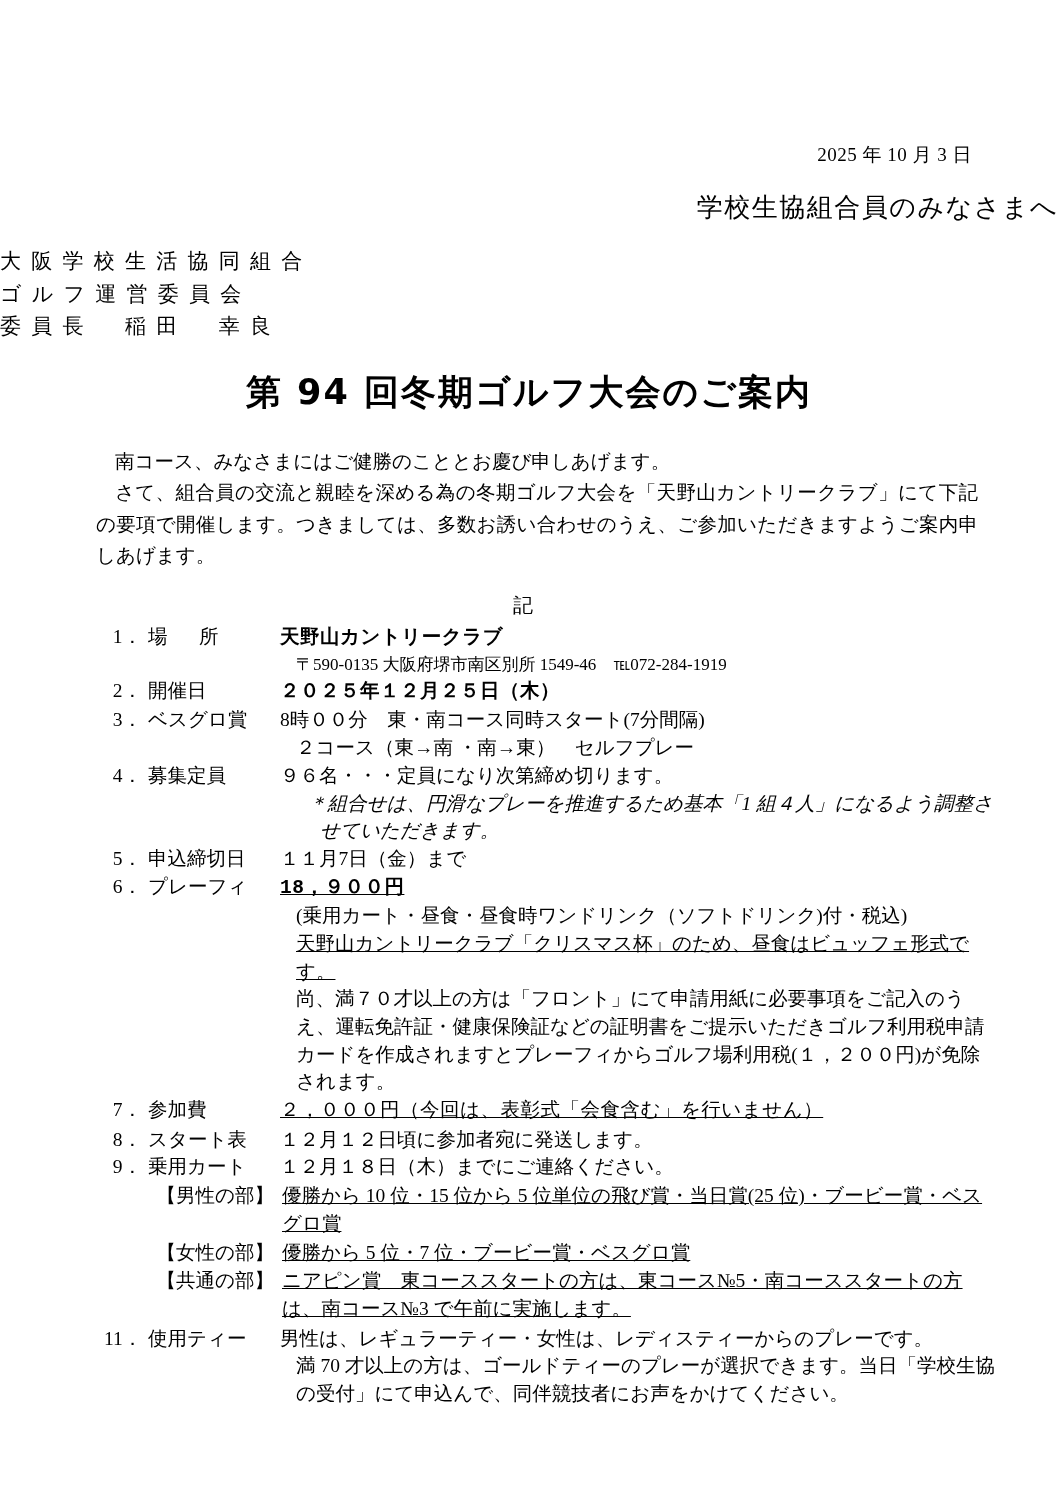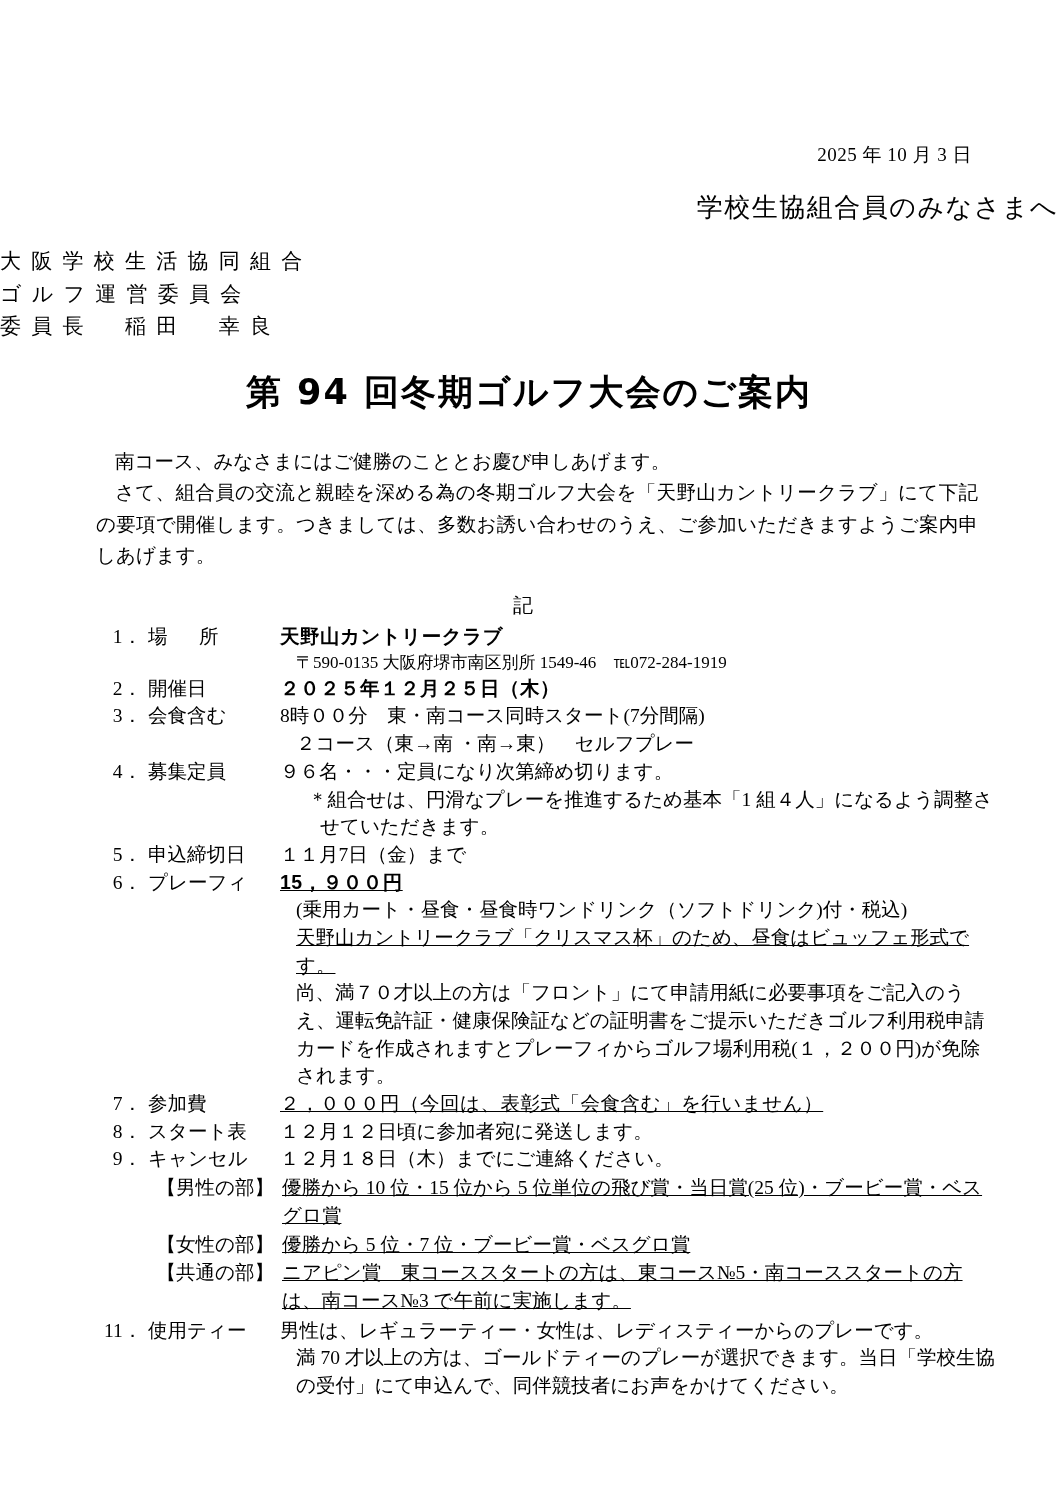--- a/index.html
+++ b/index.html
@@ -105,21 +105,21 @@
     flex: 1 1 auto;
   }
   .val .sub {
     display: block;
     margin-left: 16px;
   }
   .bold {
     font-weight: bold;
   }
   .wide {
-    font-family: Liberation Sans, sans-serif;
+    font-family: Liberation Mono, monospace;
     letter-spacing: 0.5px;
   }
   .u {
     text-decoration: underline;
   }
   .cat-row {
     display: flex;
     align-items: flex-start;
     margin-top: 1px;
   }
@@ -129,20 +129,21 @@
     text-align: right;
     padding-right: 8px;
     white-space: nowrap;
   }
   .cat-val {
     flex: 1 1 auto;
   }
   .hang {
     padding-left: 24px;
     text-indent: -12px;
+    font-style: italic;
   }
   .tel-sm {
     font-size: 17px;
   }
 </style>
 </head>
 <body>
 
 <div class="page">
 
@@ -179,21 +180,21 @@
     <div class="row">
       <div class="num">2．</div>
       <div class="lbl">開催日</div>
       <div class="val">
         <span class="bold wide">２０２５年１２月２５日（木）</span>
       </div>
     </div>
 
     <div class="row">
       <div class="num">3．</div>
-      <div class="lbl">会食含む</div>
+      <div class="lbl">ベスグロ賞</div>
       <div class="val">
         <span>8時００分　東・南コース同時スタート(7分間隔)</span>
         <span class="sub">２コース（東→南 ・南→東）　セルフプレー</span>
       </div>
     </div>
 
     <div class="row">
       <div class="num">4．</div>
       <div class="lbl">募集定員</div>
       <div class="val">
@@ -207,21 +208,21 @@
       <div class="lbl">申込締切日</div>
       <div class="val">
         <span>１１月7日（金）まで</span>
       </div>
     </div>
 
     <div class="row">
       <div class="num">6．</div>
       <div class="lbl">プレーフィ</div>
       <div class="val">
-        <span class="bold wide u">15，９００円</span>
+        <span class="bold wide u">18，９００円</span>
         <span class="sub">(乗用カート・昼食・昼食時ワンドリンク（ソフトドリンク)付・税込)</span>
         <span class="sub u">天野山カントリークラブ「クリスマス杯」のため、昼食はビュッフェ形式です。</span>
         <span class="sub">尚、満７０才以上の方は「フロント」にて申請用紙に必要事項をご記入のうえ、運転免許証・健康保険証などの証明書をご提示いただきゴルフ利用税申請カードを作成されますとプレーフィからゴルフ場利用税(１，２００円)が免除されます。</span>
       </div>
     </div>
 
     <div class="row">
       <div class="num">7．</div>
       <div class="lbl">参加費</div>
       <div class="val">
@@ -232,21 +233,21 @@
     <div class="row">
       <div class="num">8．</div>
       <div class="lbl">スタート表</div>
       <div class="val">
         <span>１２月１２日頃に参加者宛に発送します。</span>
       </div>
     </div>
 
     <div class="row">
       <div class="num">9．</div>
-      <div class="lbl">キャンセル</div>
+      <div class="lbl">乗用カート</div>
       <div class="val">
         <span>１２月１８日（木）までにご連絡ください。</span>
       </div>
     </div>
 
 
     <div class="cat-row">
       <div class="cat-lbl">【男性の部】</div>
       <div class="cat-val u">優勝から 10 位・15 位から 5 位単位の飛び賞・当日賞(25 位)・ブービー賞・ベスグロ賞</div>
     </div>

